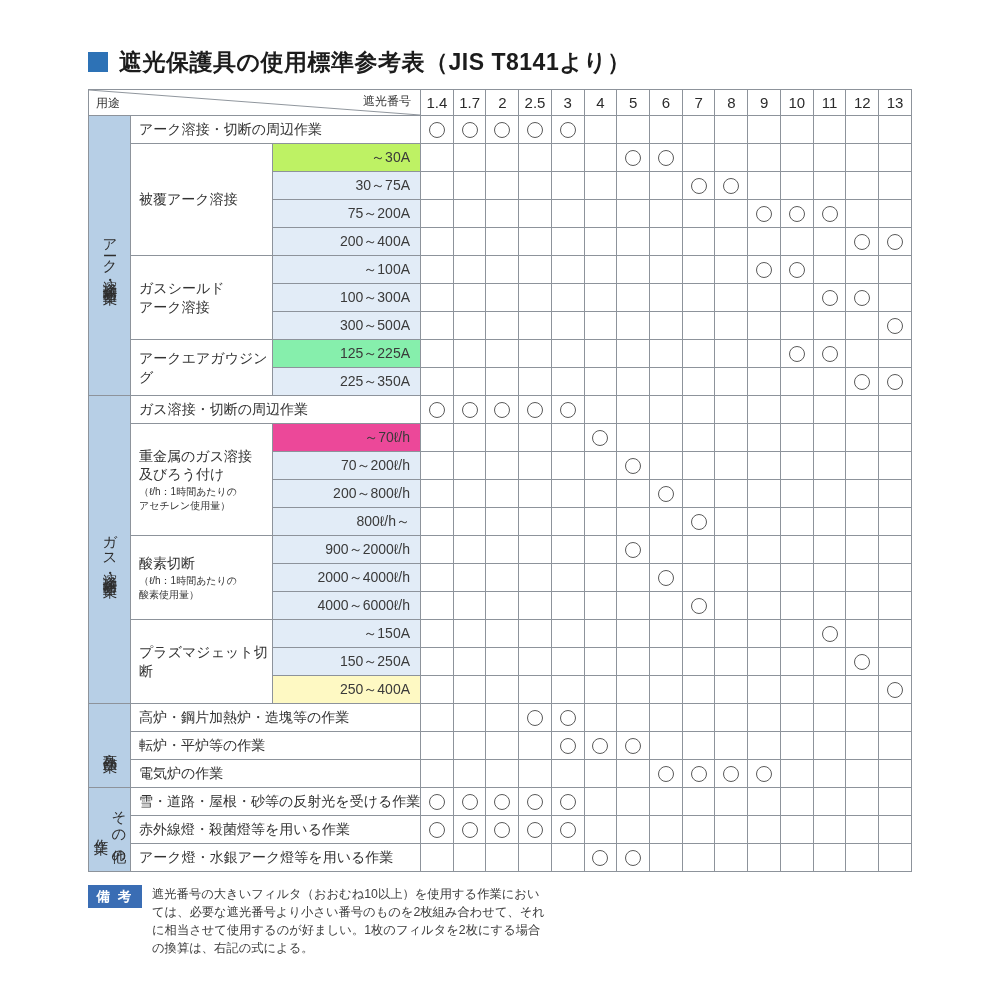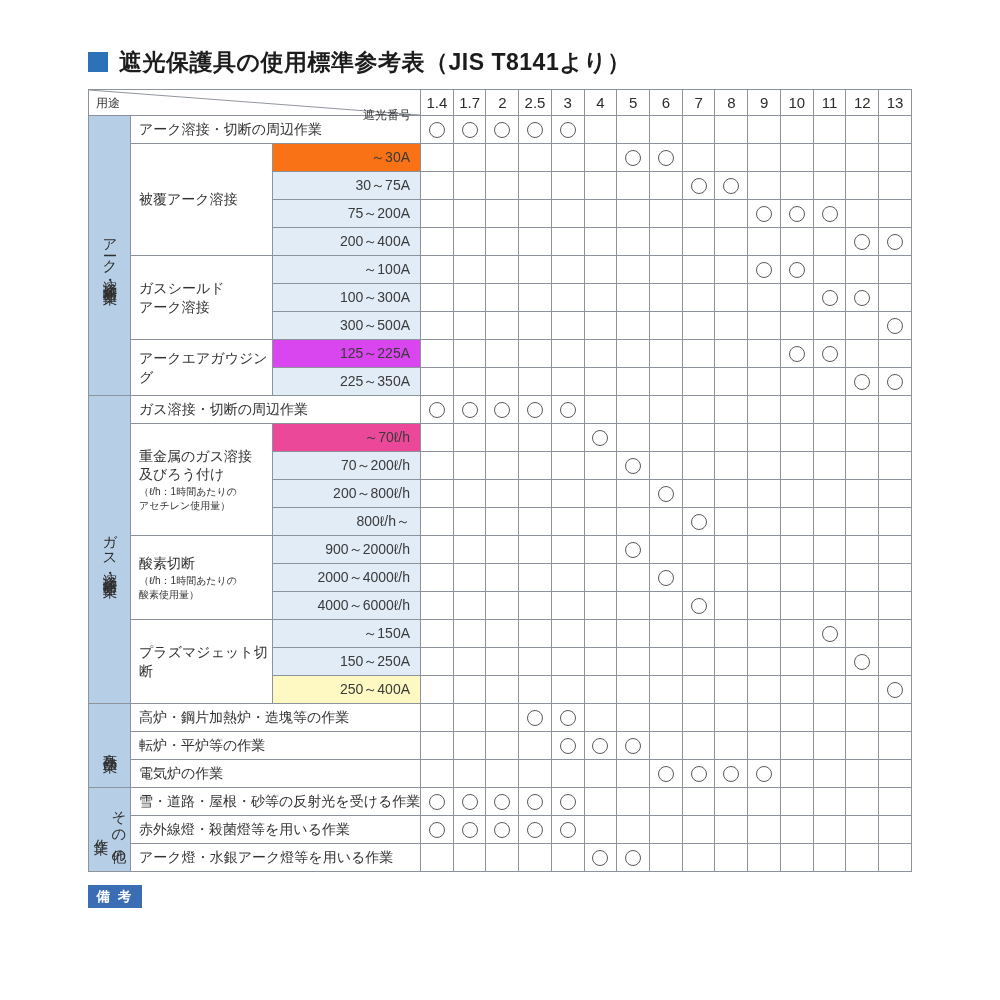--- a/index.html
+++ b/index.html
@@ -14,21 +14,21 @@
 
   
   table { border-collapse: collapse; table-layout: fixed; width: 824px; border: 1px solid #6f757c; }
   th, td { border: 1px solid #8d939b; padding: 0; }
   thead th { height: 26px; font-weight: normal; text-align: center; }
   tbody td { height: 28px; }
   th.num { font-size: 15px; color: #2b2b2b; text-align: center; }
   th.corner { position: relative; }
   th.corner svg { position: absolute; left: 0; top: 0; width: 100%; height: 100%; display: block; }
   .corner-bl { position: absolute; left: 7px; bottom: 3px; font-size: 12px; color: #333; }
-  .corner-tr { position: absolute; right: 9px; top: 17px; font-size: 12px; color: #333; }
+  .corner-tr { position: absolute; right: 9px; top: 3px; font-size: 12px; color: #333; }
 
   td.group { padding: 2px 0; }
   .vwrap { display: flex; flex-direction: row-reverse; align-items: center; justify-content: center; height: 100%; gap: 1px; }
   .vcol { writing-mode: vertical-rl; text-orientation: mixed; font-size: 14.5px; color: #2e2e2e; letter-spacing: 2px; line-height: 17px; }
 
   td.category { background: #ffffff; padding-left: 8px; vertical-align: middle; }
   .cat-label { font-size: 14px; color: #333; white-space: pre-line; line-height: 1.3; }
   .cat-note { font-size: 10px; color: #333; white-space: pre-line; line-height: 1.35; margin-top: 2px; }
 
   td.range { text-align: right; padding-right: 10px; font-size: 14px; color: #3a3a3a; }
@@ -118,21 +118,21 @@
           <td class="mark"></td>
           <td class="mark"></td>
           <td class="mark"></td>
           <td class="mark"></td>
           <td class="mark"></td>
         </tr>
         <tr>
           <td class="category" rowspan="4">
             <div class="cat-label">被覆アーク溶接</div>
           </td>
-          <td class="range" style="background: #f97316; margin-left: 10px;">～30A</td>
+          <td class="range" style="background: #bef264; margin-left: 10px;">～30A</td>
           <td class="mark"></td>
           <td class="mark"></td>
           <td class="mark"></td>
           <td class="mark"></td>
           <td class="mark"></td>
           <td class="mark"></td>
           <td class="mark">
             <div class="circle"></div>
           </td>
           <td class="mark">
@@ -279,21 +279,21 @@
           <td class="mark"></td>
           <td class="mark"></td>
           <td class="mark">
             <div class="circle"></div>
           </td>
         </tr>
         <tr>
           <td class="category" rowspan="2">
             <div class="cat-label">アークエアガウジング</div>
           </td>
-          <td class="range" style="background: #d946ef;">125～225A</td>
+          <td class="range" style="background: #86efac;">125～225A</td>
           <td class="mark"></td>
           <td class="mark"></td>
           <td class="mark"></td>
           <td class="mark"></td>
           <td class="mark"></td>
           <td class="mark"></td>
           <td class="mark"></td>
           <td class="mark"></td>
           <td class="mark"></td>
           <td class="mark"></td>
@@ -735,15 +735,16 @@
           <td class="mark"></td>
           <td class="mark"></td>
           <td class="mark"></td>
           <td class="mark"></td>
         </tr>
       </tbody>
   </table>
 
   <div class="remarks">
     <div class="remarks-badge" style="background: rgb(58, 109, 180);">備 考</div>
+    <div class="remarks-note">遮光番号の大きいフィルタ（おおむね10以上）を使用する作業においては、必要な遮光番号より小さい番号のものを2枚組み合わせて、それに相当させて使用するのが好ましい。1枚のフィルタを2枚にする場合の換算は、右記の式による。</div>
   </div>
 
 </div>
 
 </body></html>

